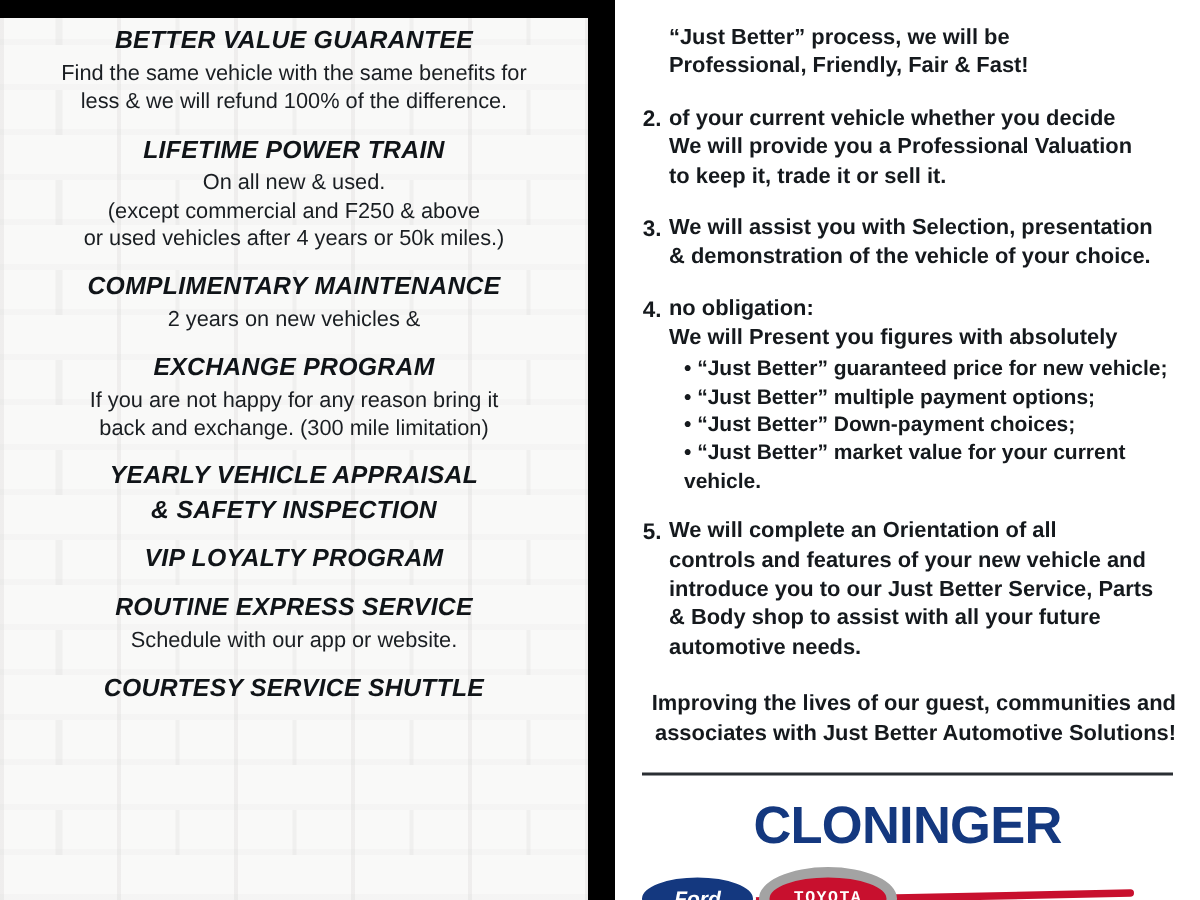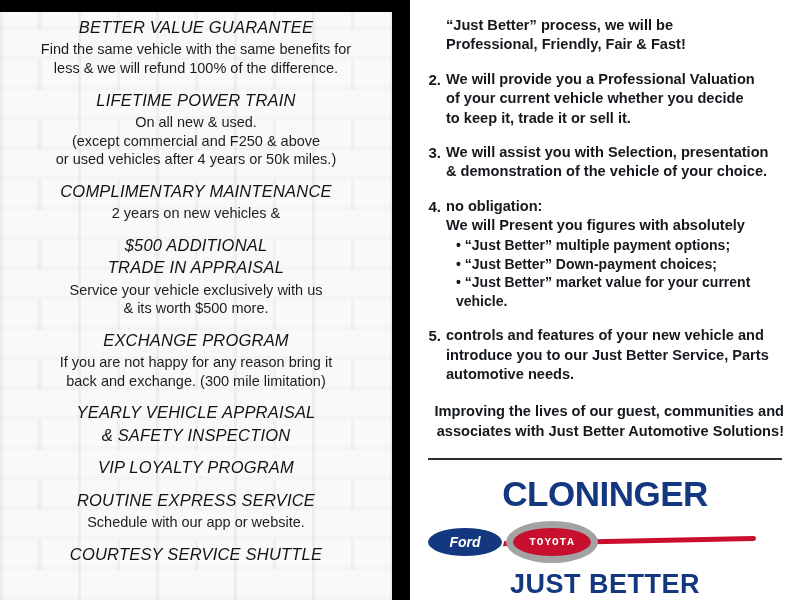--- a/index.html
+++ b/index.html
@@ -79,21 +79,21 @@
     height: 12px;
     background: #000;
     z-index: 5;
   }
   .benefit {
     margin-bottom: 13px;
   }
   .benefit:first-child { margin-top: 18px; }
   .b-title {
     font-style: italic;
-    font-weight: normal;
+    font-weight: bold;
     font-size: 16.5px;
     letter-spacing: 0.2px;
     line-height: 1.18;
     color: #101418;
     margin: 0 0 3px 0;
   }
   .b-line {
     font-size: 14.5px;
     line-height: 1.28;
     color: #1a1e22;
@@ -263,26 +263,20 @@
         <p class="b-line">On all new &amp; used.</p>
         <p class="b-line">(except commercial and F250 &amp; above</p>
         <p class="b-line">or used vehicles after 4 years or 50k miles.)</p>
       </div>
 
       <div class="benefit">
         <p class="b-title">COMPLIMENTARY MAINTENANCE</p>
         <p class="b-line">2 years on new vehicles &amp;</p>
       </div>
 
-      <div class="benefit">
-        <p class="b-title">$500 ADDITIONAL</p>
-        <p class="b-title">TRADE IN APPRAISAL</p>
-        <p class="b-line">Service your vehicle exclusively with us</p>
-        <p class="b-line">&amp; its worth $500 more.</p>
-      </div>
 
       <div class="benefit">
         <p class="b-title">EXCHANGE PROGRAM</p>
         <p class="b-line">If you are not happy for any reason bring it</p>
         <p class="b-line">back and exchange. (300 mile limitation)</p>
       </div>
 
       <div class="benefit">
         <p class="b-title">YEARLY VEHICLE APPRAISAL</p>
         <p class="b-title">&amp; SAFETY INSPECTION</p>
@@ -312,50 +306,53 @@
       <div class="promise-num"></div>
       <div class="promise-body">
         <p class="p-line">“Just Better” process, we will be</p>
         <p class="p-line">Professional, Friendly, Fair &amp; Fast!</p>
       </div>
     </div>
 
     <div class="promise">
       <div class="promise-num">2.</div>
       <div class="promise-body">
+        <p class="p-line">of your current vehicle whether you decide</p>
         <p class="p-line">We will provide you a Professional Valuation</p>
-        <p class="p-line">of your current vehicle whether you decide</p>
         <p class="p-line">to keep it, trade it or sell it.</p>
       </div>
     </div>
 
     <div class="promise">
       <div class="promise-num">3.</div>
       <div class="promise-body">
         <p class="p-line">We will assist you with Selection, presentation</p>
         <p class="p-line">&amp; demonstration of the vehicle of your choice.</p>
       </div>
     </div>
 
     <div class="promise">
       <div class="promise-num">4.</div>
       <div class="promise-body">
         <p class="p-line">no obligation:</p>
         <p class="p-line">We will Present you figures with absolutely</p>
+        <p class="p-sub">• “Just Better” guaranteed price for new vehicle;</p>
         <p class="p-sub">• “Just Better” multiple payment options;</p>
         <p class="p-sub">• “Just Better” Down-payment choices;</p>
         <p class="p-sub">• “Just Better” market value for your current vehicle.</p>
       </div>
     </div>
 
     <div class="promise">
       <div class="promise-num">5.</div>
       <div class="promise-body">
+        <p class="p-line">We will complete an Orientation of all</p>
         <p class="p-line">controls and features of your new vehicle and</p>
         <p class="p-line">introduce you to our Just Better Service, Parts</p>
+        <p class="p-line">&amp; Body shop to assist  with all your future</p>
         <p class="p-line">automotive needs.</p>
       </div>
     </div>
 
     <p class="closing">Improving the lives of our guest, communities and</p>
     <p class="closing" style="margin-top:0;">associates with Just Better Automotive Solutions!</p>
 
     <hr class="hrule">
 
     <div class="logo-block">

